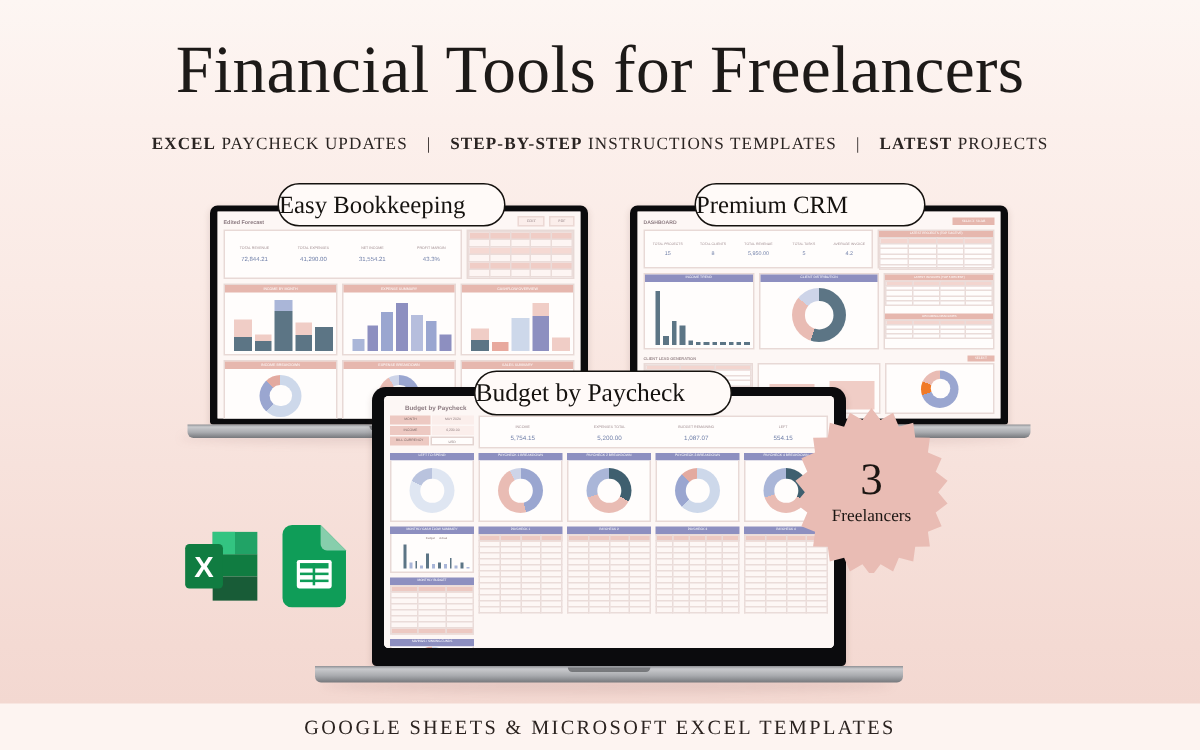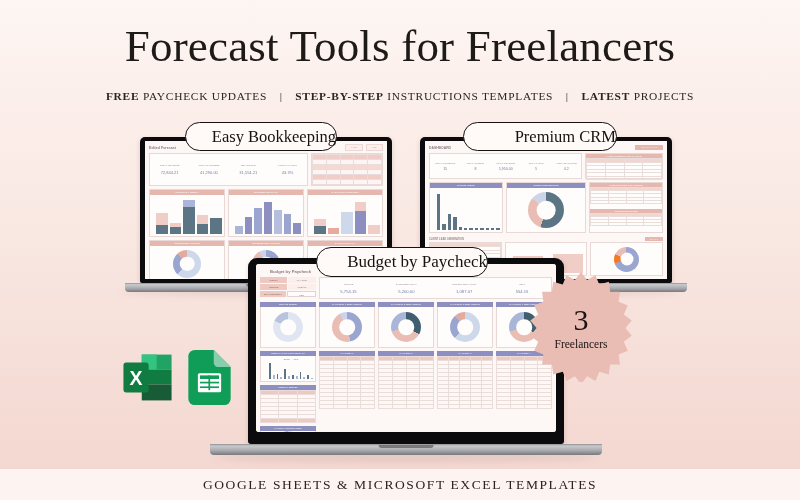--- a/index.html
+++ b/index.html
@@ -77,21 +77,21 @@
     position:absolute; border-radius: 50%;
     background: rgba(140,95,90,.13); filter: blur(3px);
   }
 
   
   .pill {
     position: absolute;
     background: #fffaf8;
     border: 1.6px solid #15120f;
     border-radius: 40px;
-    display: flex; align-items: center; justify-content: flex-end;
+    display: flex; align-items: center; justify-content: flex-start;
     font-family: "Liberation Serif", serif;
     color: #15120f; white-space: nowrap;
     z-index: 40;
   }
 
   
   .badge {
     position: absolute; z-index: 45;
     display: flex; flex-direction: column;
     align-items: center; justify-content: center;
@@ -135,24 +135,24 @@
 
   .kpi-val { font-family:"Liberation Sans",sans-serif; color:#6f7fa8; text-align:center; }
   .kpi-lab { font-family:"Liberation Sans",sans-serif; color:#a08d90; text-align:center; }
 
   .bars { display:flex; align-items:flex-end; gap:2px; height:100%; }
   .bars > i { display:block; flex:1; }
 </style>
 </head>
 <body>
 
-<div class="page-title">Forecast Tools for Freelancers</div>
+<div class="page-title">Financial Tools for Freelancers</div>
 
 <div class="subtitle">
-  <span><span class="b">FREE</span><span> PAYCHECK UPDATES</span></span>
+  <span><span class="b">EXCEL</span><span> PAYCHECK UPDATES</span></span>
   <span class="sep">|</span>
   <span><span class="b">STEP-BY-STEP</span><span> INSTRUCTIONS TEMPLATES</span></span>
   <span class="sep">|</span>
   <span><span class="b">LATEST</span><span> PROJECTS</span></span>
 </div>
 
 <div class="base-shadow" style="left:120px; top:288px; width:250px; height:8px;"></div>
 
 <div class="laptop" style="left:140px; top:137px; width:252px; height:160px;">
   <div class="lid" style="width:252px; height:146px;">

